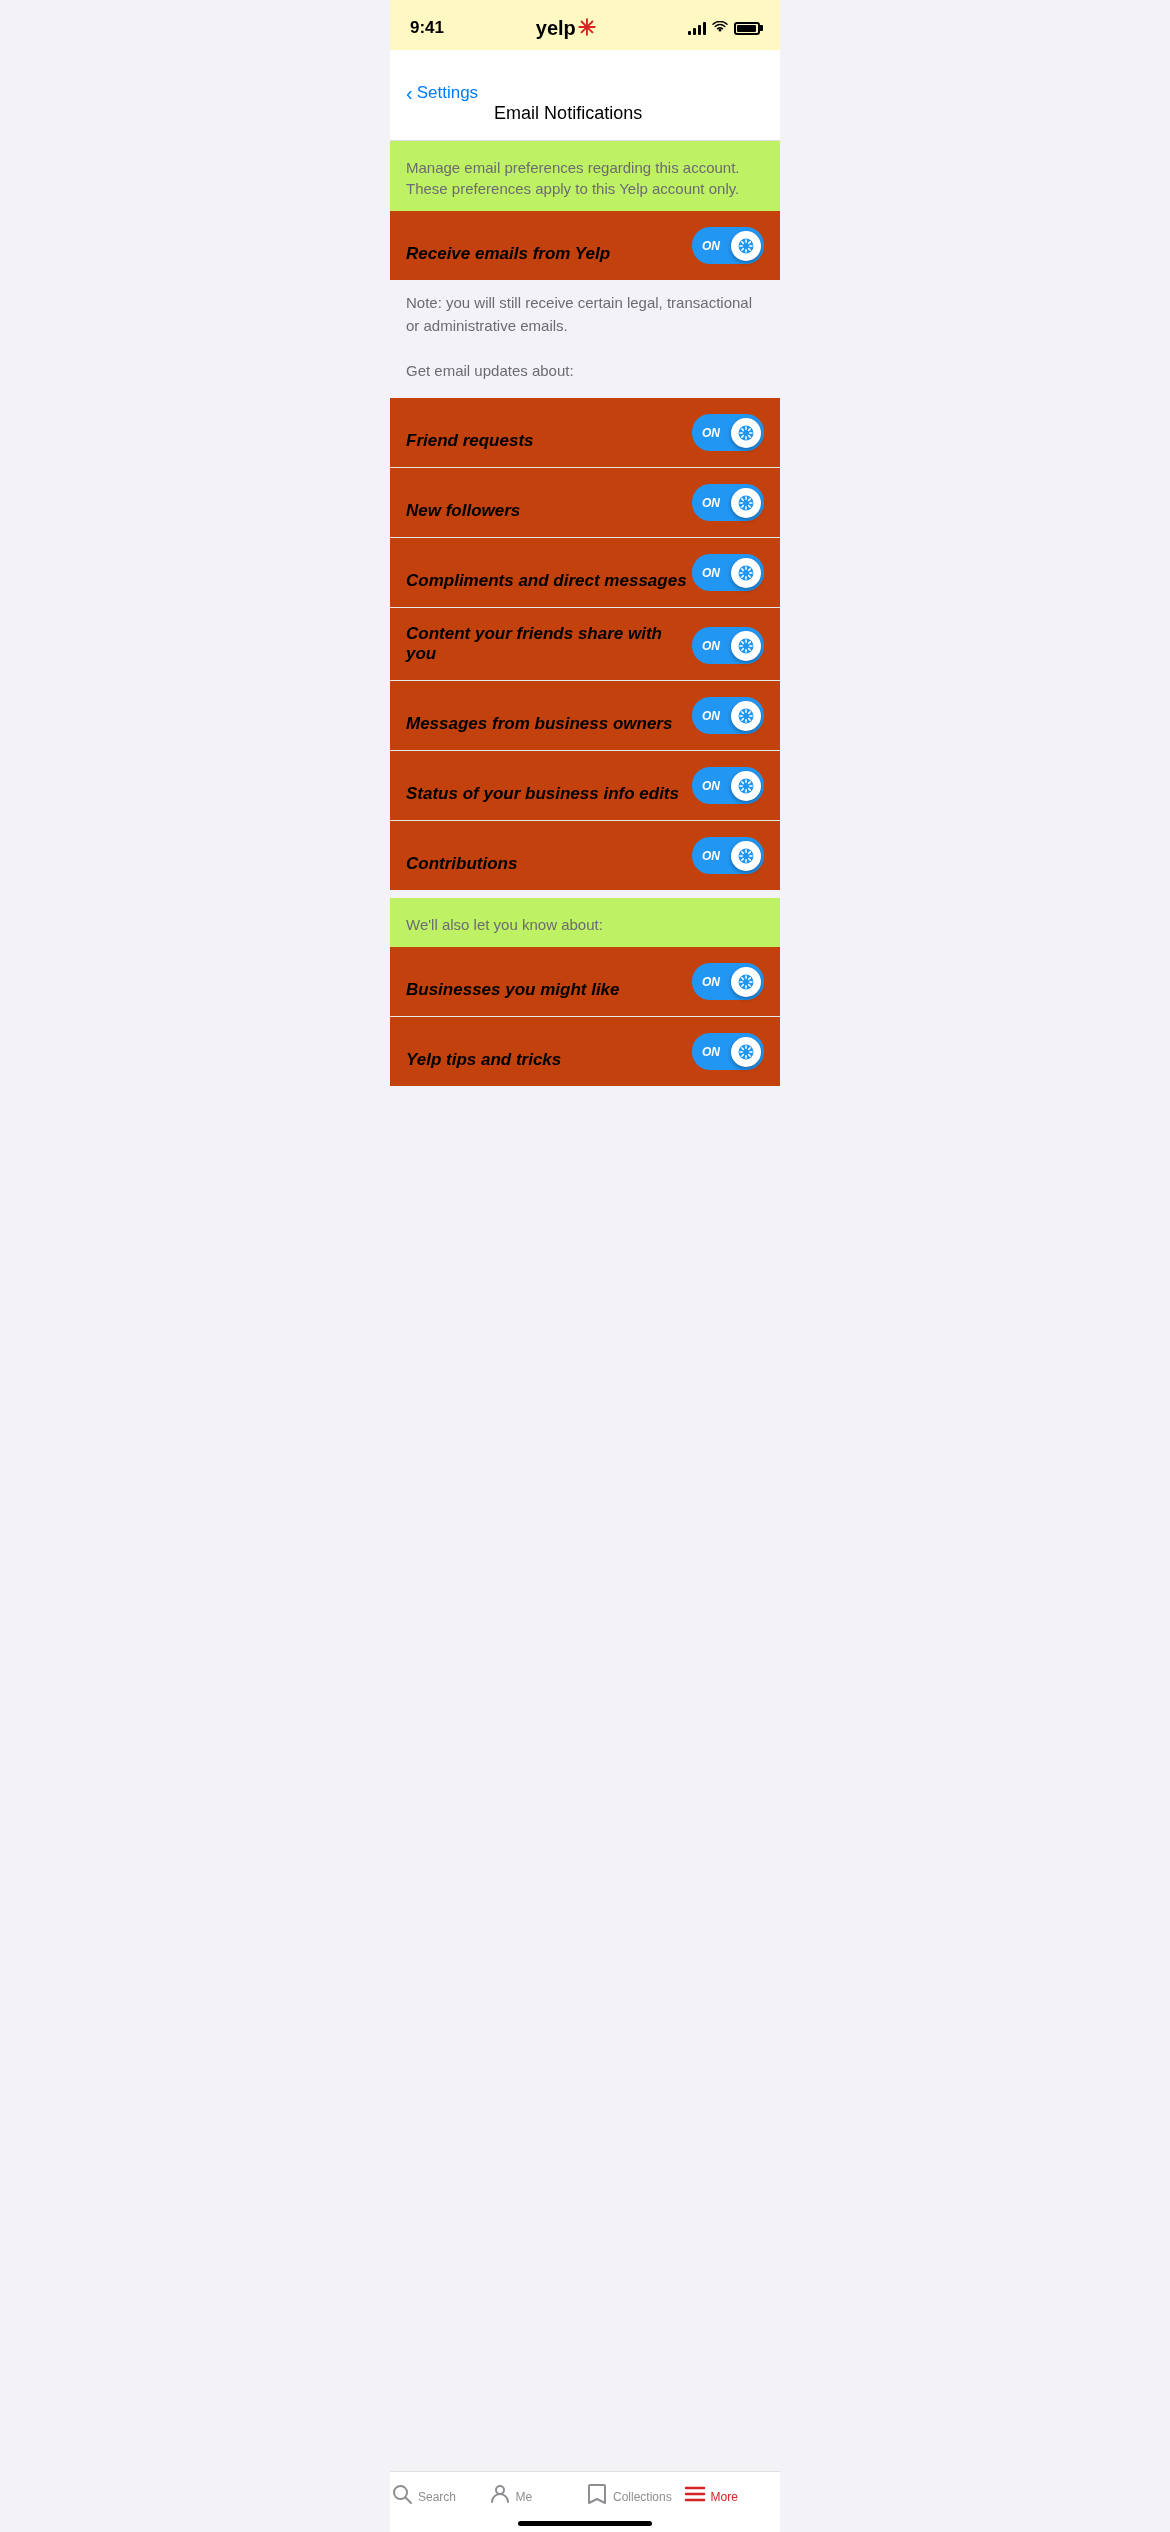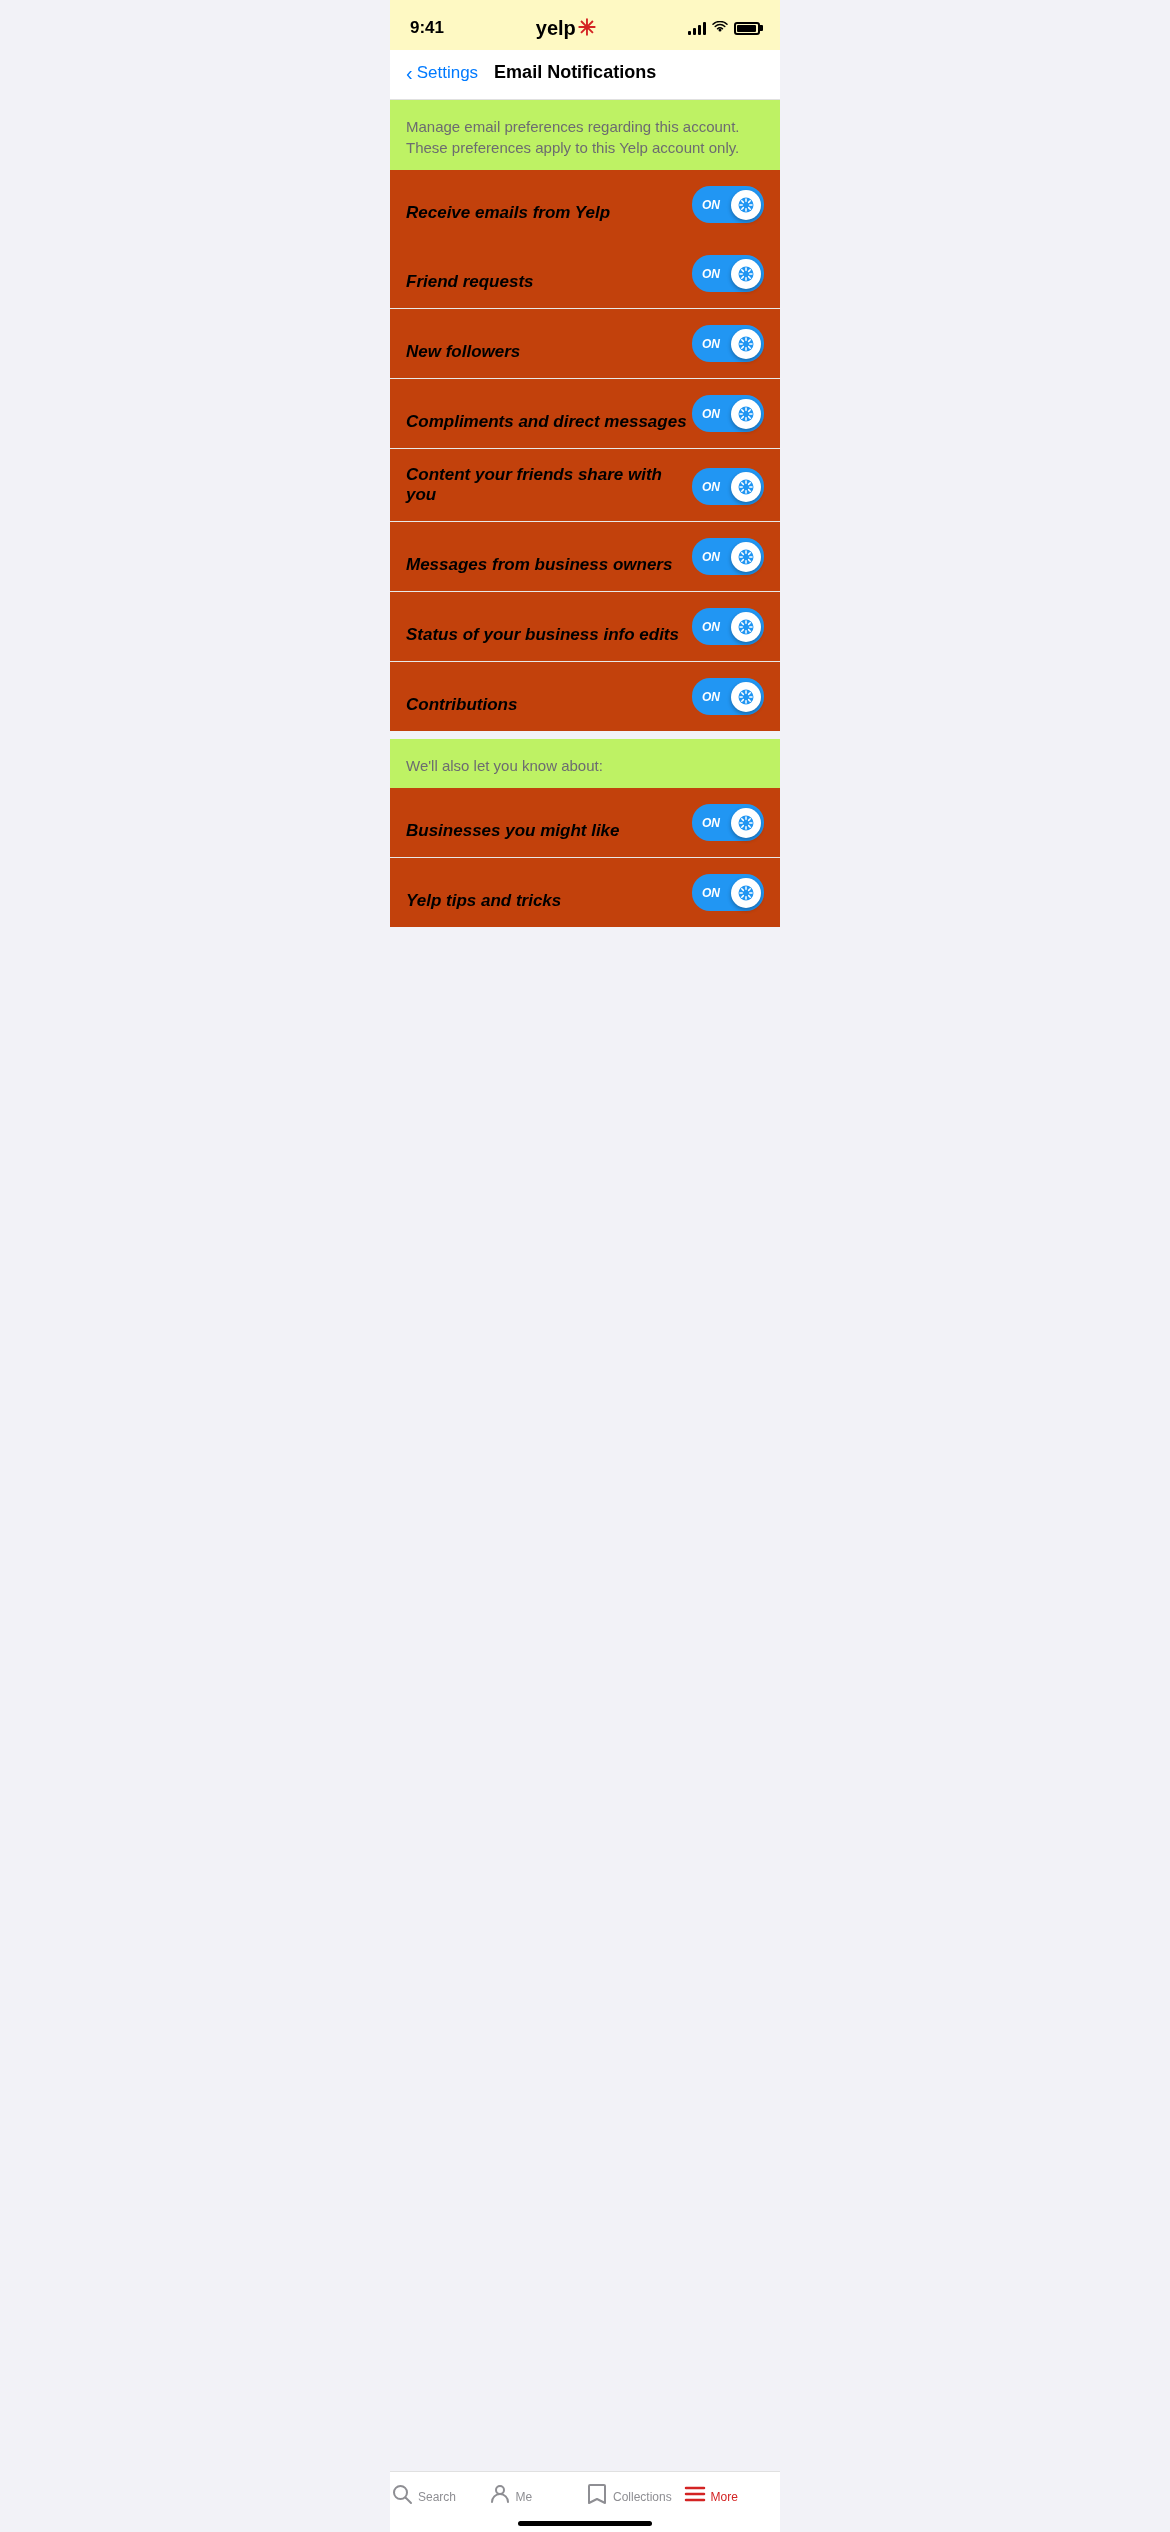--- a/index.html
+++ b/index.html
@@ -120,23 +120,24 @@
     }
 
     .back-chevron {
       font-size: 20px;
       font-weight: 300;
       line-height: 1;
     }
 
     .page-title {
       font-size: 18px;
-      font-weight: 700;
+      font-weight: 400;
       color: #000;
       margin-left: 16px;
+      margin-top: 41px;
     }
 
     
     .content {
       flex: 1;
       padding-bottom: 80px;
     }
 
     
     .section-header {
@@ -345,20 +346,25 @@
               <rect x="11" y="3" width="2" height="5" rx="1" transform="rotate(225 12 12)"></rect>
               <rect x="11" y="3" width="2" height="5" rx="1" transform="rotate(270 12 12)"></rect>
               <rect x="11" y="3" width="2" height="5" rx="1" transform="rotate(315 12 12)"></rect>
             </g>
           </svg>
         </div>
       </div>
     </div>
   </div>
 
+  <div class="note-section">
+    <span>Note: you will still receive certain legal, transactional or administrative emails.</span>
+    <br><br>
+    <span>Get email updates about:</span>
+  </div>
 
   <div class="card-section">
 
     <div class="toggle-row">
       <span class="toggle-label">Friend requests</span>
       <div class="toggle-switch">
         <span class="toggle-on-text">ON</span>
         <div class="toggle-thumb">
           <svg class="yelp-burst" viewBox="0 0 24 24">
             <circle cx="12" cy="12" r="10" fill="#2196f3"></circle>

